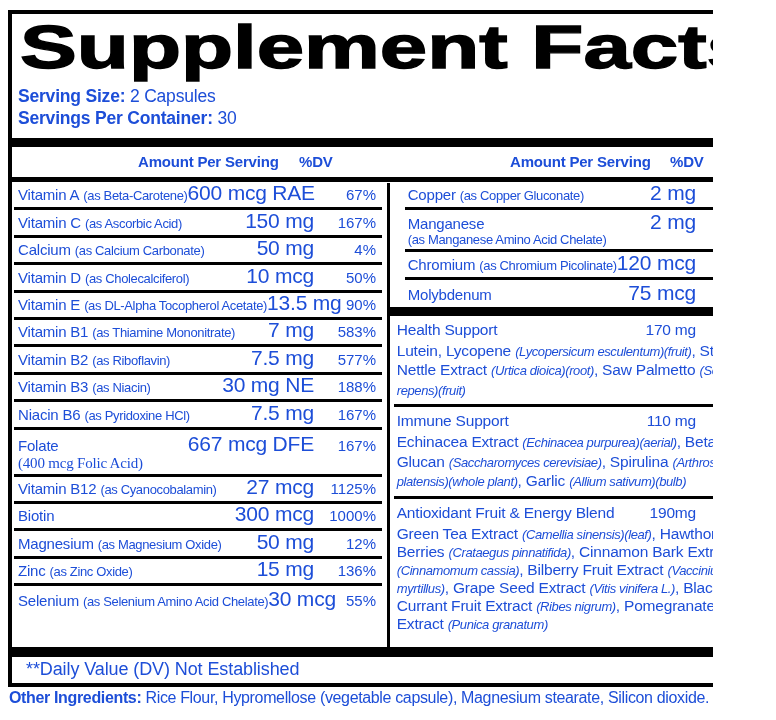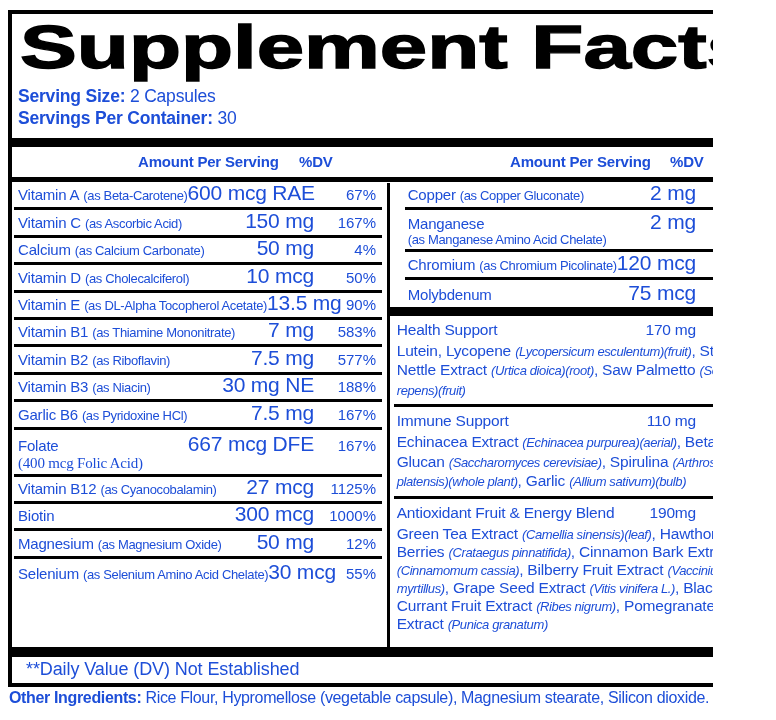--- a/index.html
+++ b/index.html
@@ -134,21 +134,21 @@
           <div class="row">
             <div class="rline">
               <span class="nm">Vitamin B3</span>
               <span class="as">(as Niacin)</span>
               <span class="amt">30 mg NE</span>
               <span class="dv">188%</span>
             </div>
           </div>
           <div class="row">
             <div class="rline">
-              <span class="nm">Garlic B6</span>
+              <span class="nm">Niacin B6</span>
               <span class="as">(as Pyridoxine HCl)</span>
               <span class="amt">7.5 mg</span>
               <span class="dv">167%</span>
             </div>
           </div>
           <div class="row tall">
             <div class="rline">
               <span class="nm">Folate</span>
               <span class="amt">667 mcg DFE</span>
               <span class="dv">167%</span>
@@ -169,20 +169,28 @@
               <span class="amt">300 mcg</span>
               <span class="dv">1000%</span>
             </div>
           </div>
           <div class="row">
             <div class="rline">
               <span class="nm">Magnesium</span>
               <span class="as">(as Magnesium Oxide)</span>
               <span class="amt">50 mg</span>
               <span class="dv">12%</span>
+            </div>
+          </div>
+          <div class="row">
+            <div class="rline">
+              <span class="nm">Zinc</span>
+              <span class="as">(as Zinc Oxide)</span>
+              <span class="amt">15 mg</span>
+              <span class="dv">136%</span>
             </div>
           </div>
           <div class="row last">
             <div class="rline">
               <span class="nm">Selenium</span>
               <span class="as">(as Selenium Amino Acid Chelate)</span>
               <span class="amt">30 mcg</span>
               <span class="dv">55%</span>
             </div>
           </div>

